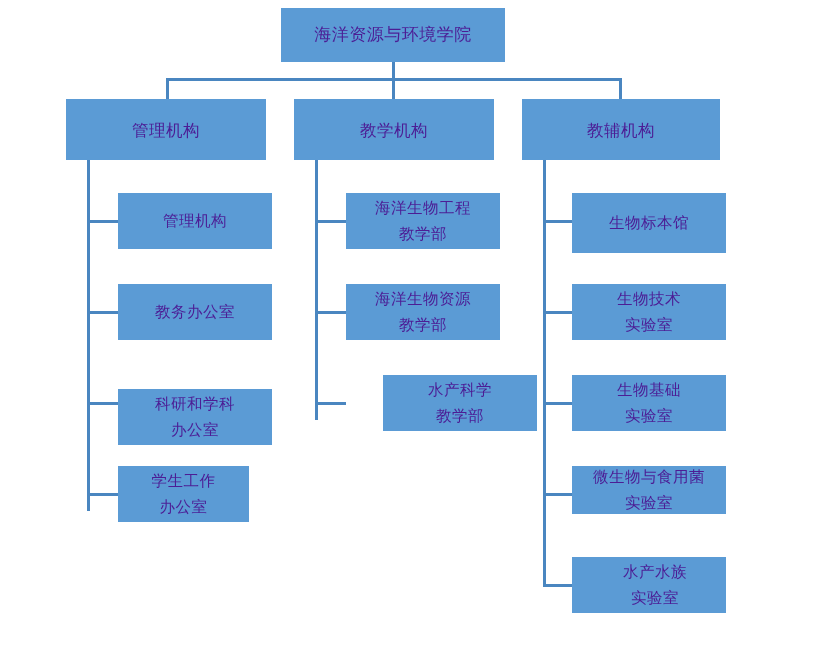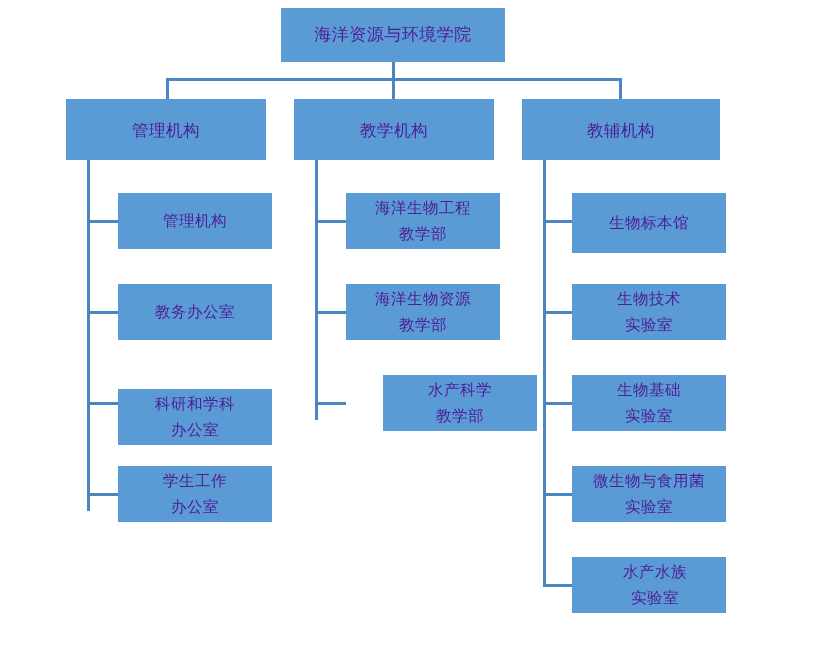--- a/index.html
+++ b/index.html
@@ -88,21 +88,21 @@
     <span class="line">教务办公室</span>
   </div>
 
   <div class="connector h" style="left:87px; top:402px; width:31px;"></div>
   <div class="node leaf" style="left:118px; top:389px; width:154px; height:56px;">
     <span class="line">科研和学科</span>
     <span class="line">办公室</span>
   </div>
 
   <div class="connector h" style="left:87px; top:493px; width:31px;"></div>
-  <div class="node leaf" style="left:118px; top:466px; width:154px; height:56px;">
+  <div class="node leaf" style="left:118px; top:466px; width:131px; height:56px;">
     <span class="line">学生工作</span>
     <span class="line">办公室</span>
   </div>
 
   <div class="node level1" style="left:294px; top:99px; width:200px; height:61px;">
     <span class="line">教学机构</span>
   </div>
   <div class="connector v" style="left:315px; top:160px; height:260px;"></div>
 
   <div class="connector h" style="left:315px; top:220px; width:31px;"></div>
@@ -139,21 +139,21 @@
     <span class="line">实验室</span>
   </div>
 
   <div class="connector h" style="left:543px; top:402px; width:29px;"></div>
   <div class="node leaf" style="left:572px; top:375px; width:154px; height:56px;">
     <span class="line">生物基础</span>
     <span class="line">实验室</span>
   </div>
 
   <div class="connector h" style="left:543px; top:493px; width:29px;"></div>
-  <div class="node leaf" style="left:572px; top:466px; width:154px; height:56px;">
+  <div class="node leaf" style="left:572px; top:466px; width:154px; height:48px;">
     <span class="line">微生物与食用菌</span>
     <span class="line">实验室</span>
   </div>
 
   <div class="connector h" style="left:543px; top:584px; width:29px;"></div>
   <div class="node leaf" style="left:572px; top:557px; width:154px; height:56px;padding-left:16px;">
     <span class="line">水产水族</span>
     <span class="line">实验室</span>
   </div>
 

